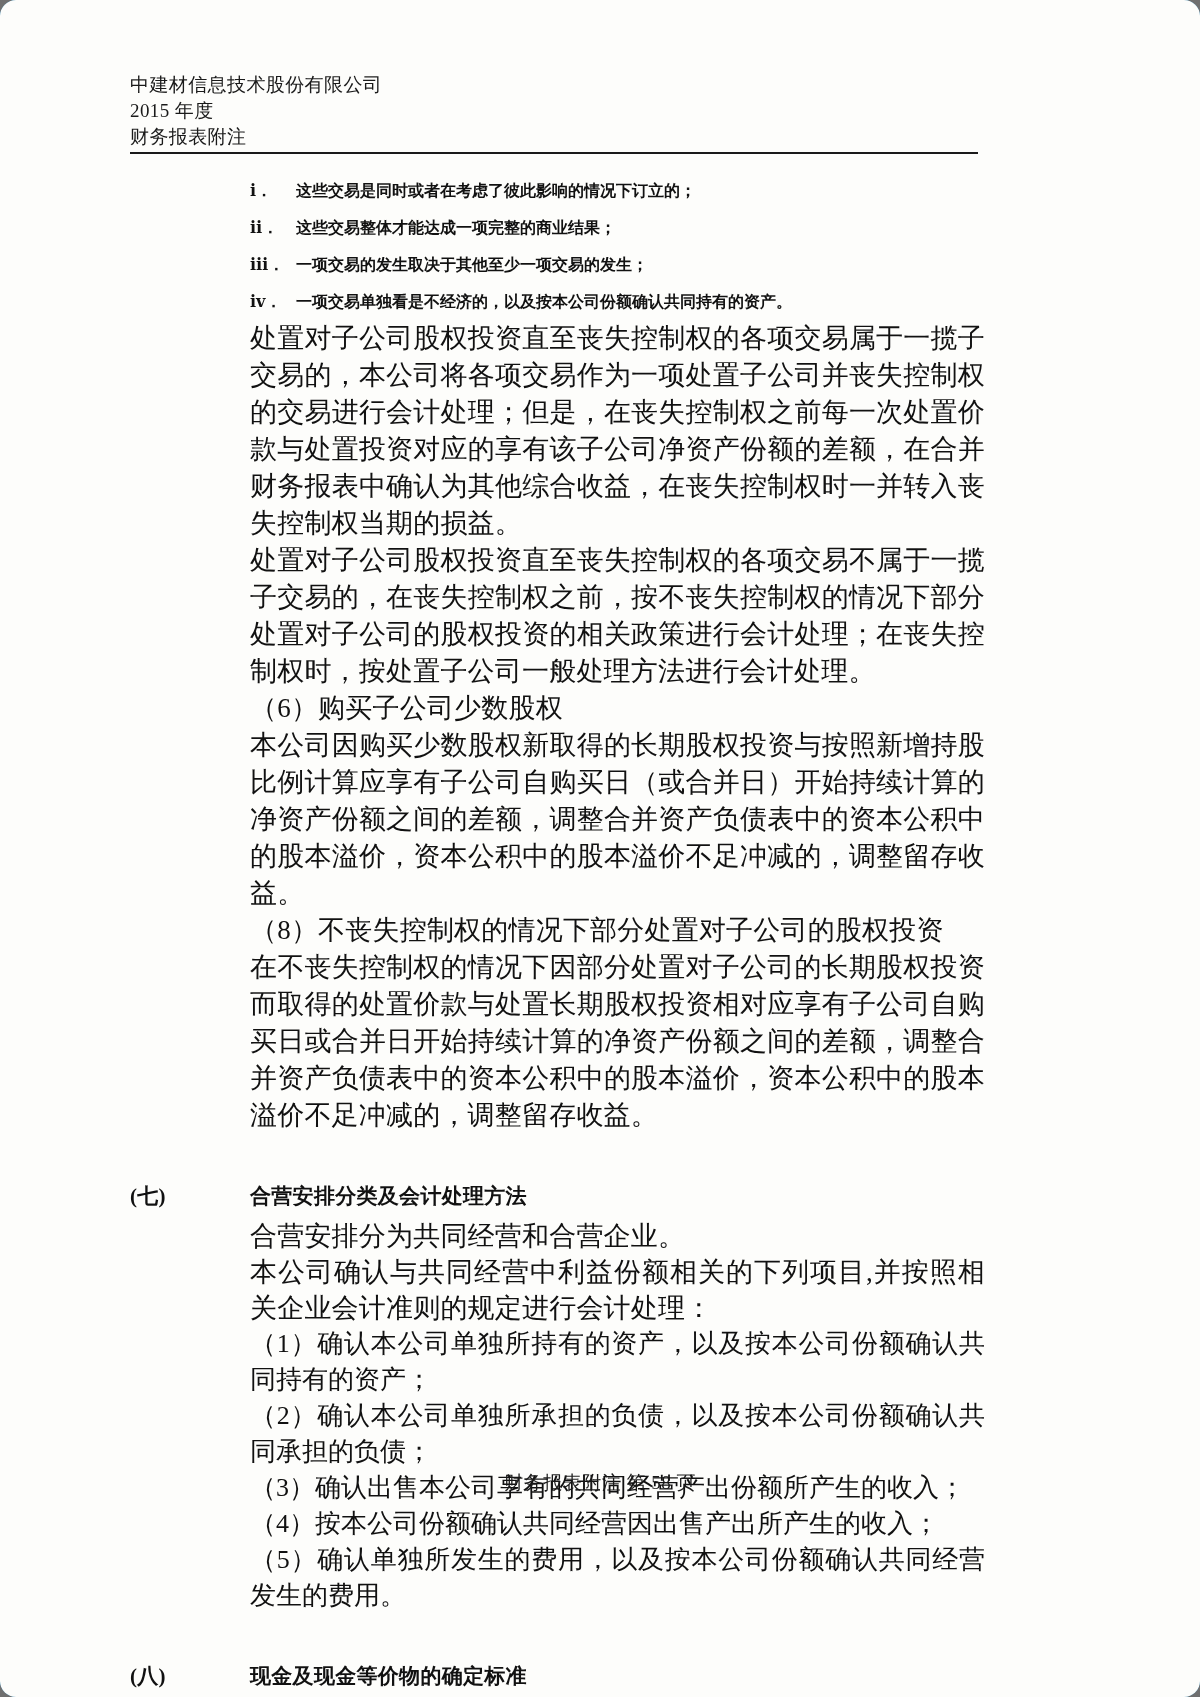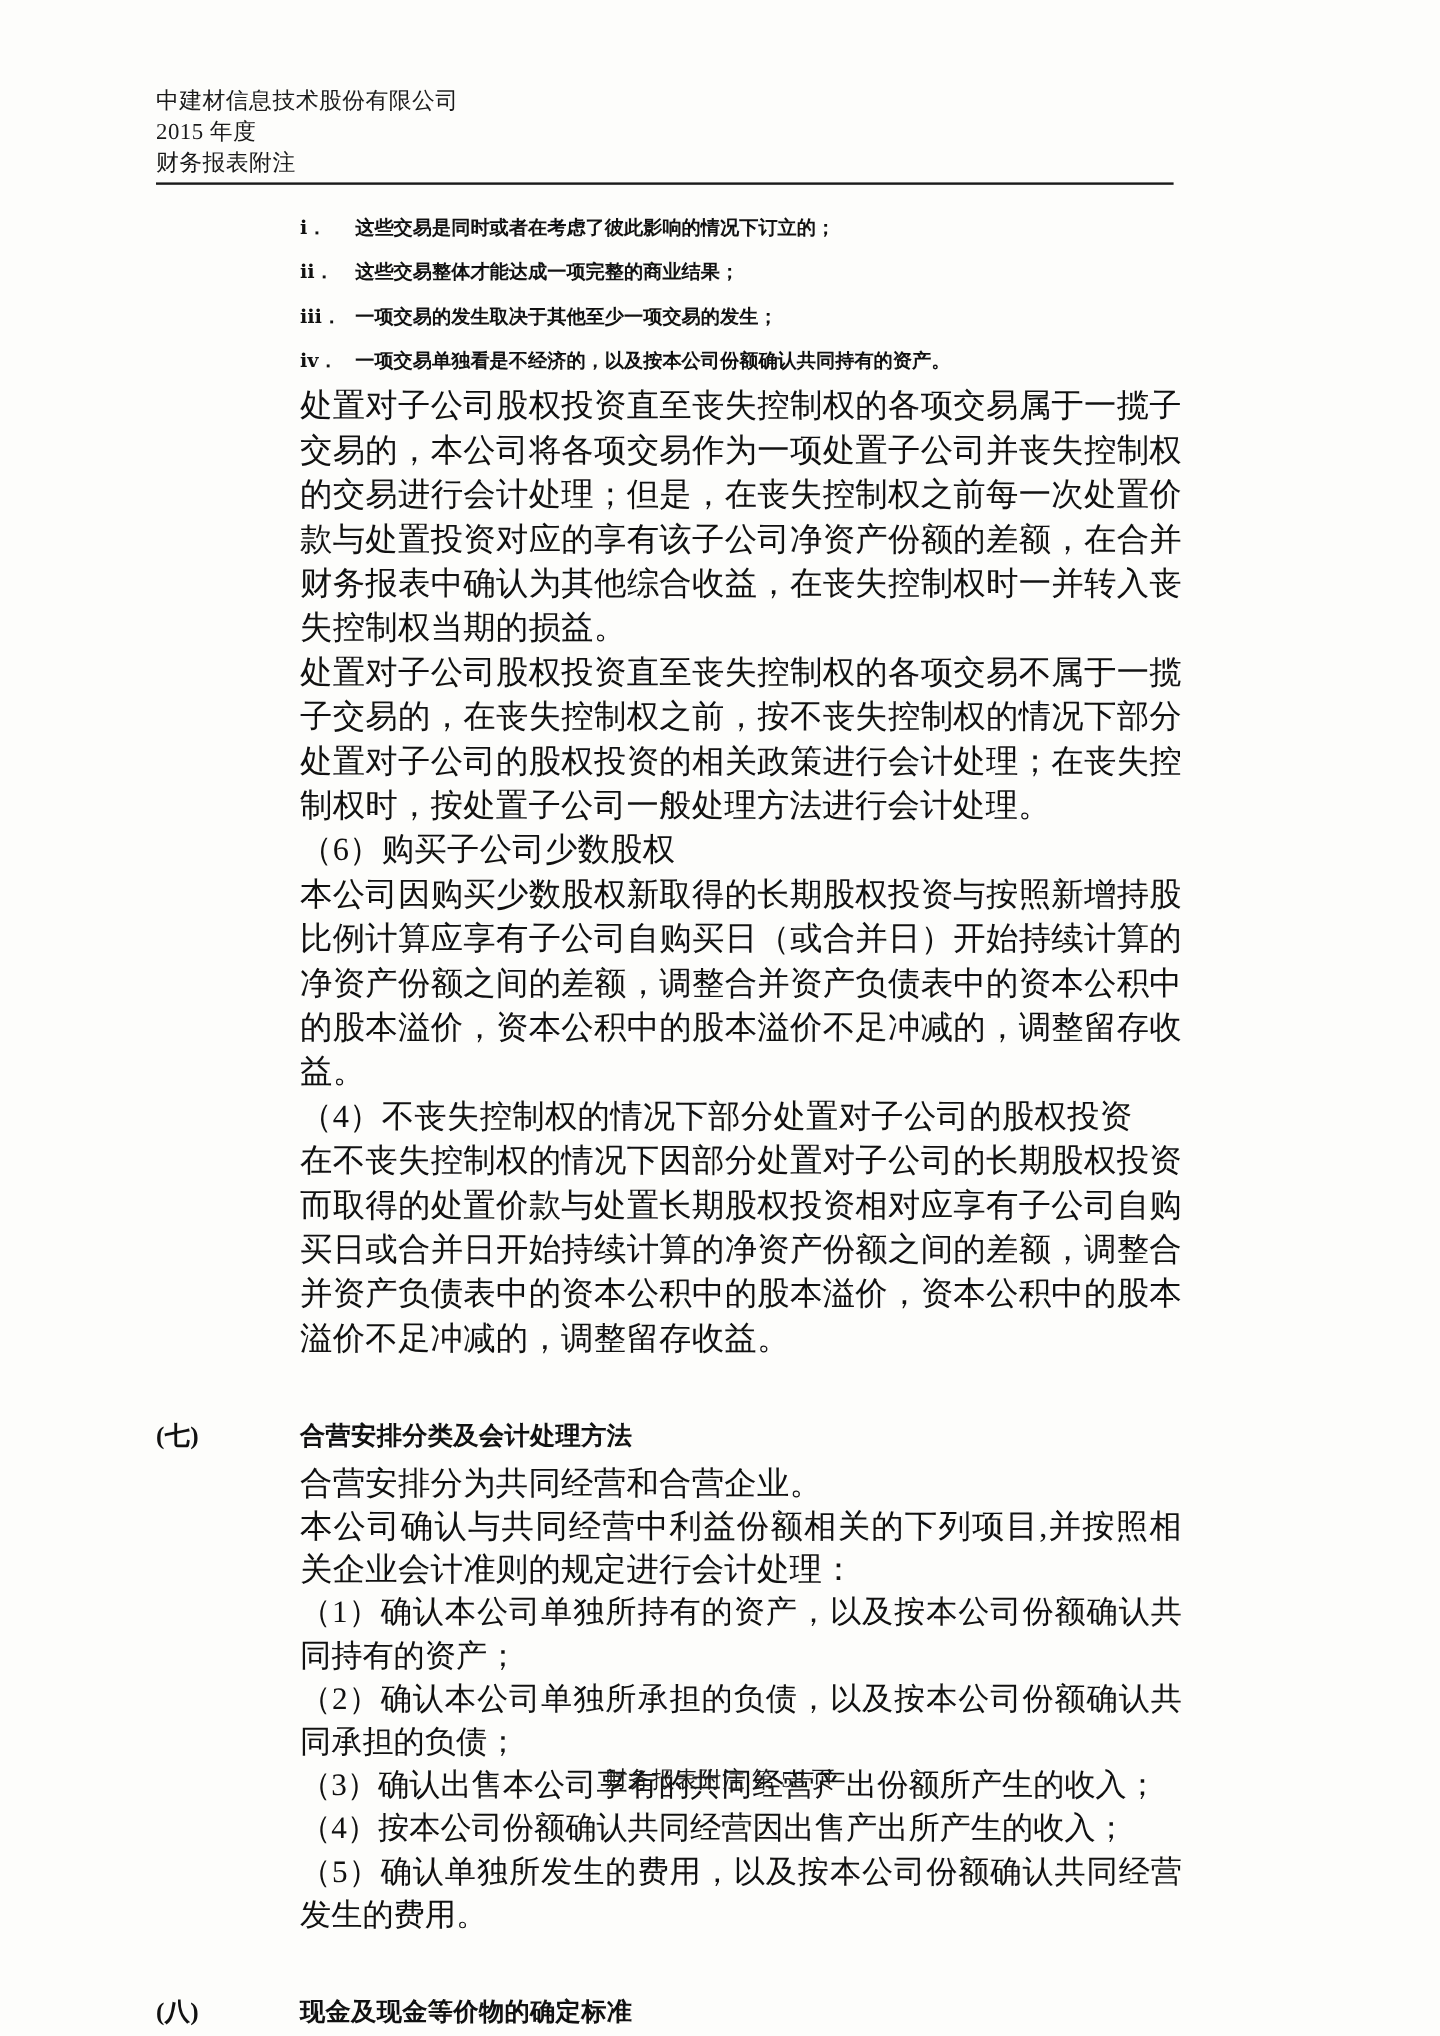--- a/index.html
+++ b/index.html
@@ -10,20 +10,21 @@
   .page {
     width: 1200px;
     height: 1697px;
     background: #0369a1;
     margin: 0 auto;
     position: relative;
     box-sizing: border-box;
     font-family: "Liberation Serif", "DejaVu Serif", serif;
     color: #111111;
     overflow: hidden;
+    border-radius: 16px;
   }
   .sheet {
     position: absolute;
     left: 0;
     top: 0;
     right: 0;
     bottom: 0;
     background: #fdfdfb;
   }
   .header {
@@ -147,21 +148,21 @@
         <p class="roman-item">
           <span class="roman-label">ⅳ．</span><span>一项交易单独看是不经济的，以及按本公司份额确认共同持有的资产。</span>
         </p>
       </div>
 
       <div class="indent-block">
         <p class="para">处置对子公司股权投资直至丧失控制权的各项交易属于一揽子交易的，本公司将各项交易作为一项处置子公司并丧失控制权的交易进行会计处理；但是，在丧失控制权之前每一次处置价款与处置投资对应的享有该子公司净资产份额的差额，在合并财务报表中确认为其他综合收益，在丧失控制权时一并转入丧失控制权当期的损益。</p>
         <p class="para">处置对子公司股权投资直至丧失控制权的各项交易不属于一揽子交易的，在丧失控制权之前，按不丧失控制权的情况下部分处置对子公司的股权投资的相关政策进行会计处理；在丧失控制权时，按处置子公司一般处理方法进行会计处理。</p>
         <p class="para">（6）购买子公司少数股权</p>
         <p class="para">本公司因购买少数股权新取得的长期股权投资与按照新增持股比例计算应享有子公司自购买日（或合并日）开始持续计算的净资产份额之间的差额，调整合并资产负债表中的资本公积中的股本溢价，资本公积中的股本溢价不足冲减的，调整留存收益。</p>
-        <p class="para">（4）不丧失控制权的情况下部分处置对子公司的股权投资</p>
+        <p class="para">（8）不丧失控制权的情况下部分处置对子公司的股权投资</p>
         <p class="para">在不丧失控制权的情况下因部分处置对子公司的长期股权投资而取得的处置价款与处置长期股权投资相对应享有子公司自购买日或合并日开始持续计算的净资产份额之间的差额，调整合并资产负债表中的资本公积中的股本溢价，资本公积中的股本溢价不足冲减的，调整留存收益。</p>
       </div>
 
       <div class="section">
         <div class="section-head">
           <span class="section-num">(七)</span>
           <span class="section-title">合营安排分类及会计处理方法</span>
         </div>
         <div class="section-body">
           <p class="para tight">合营安排分为共同经营和合营企业。</p>

